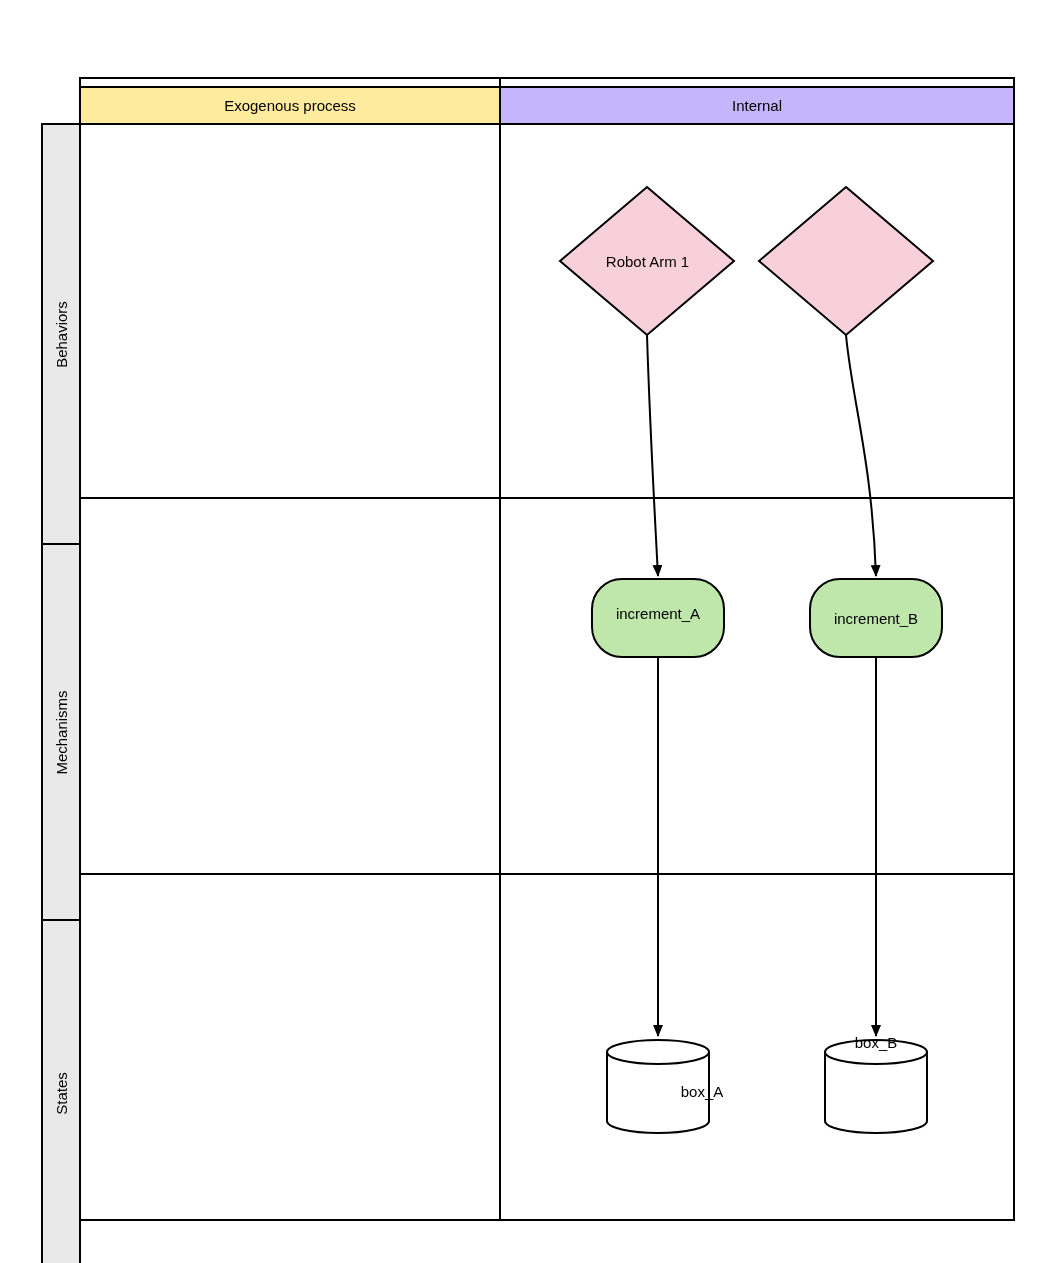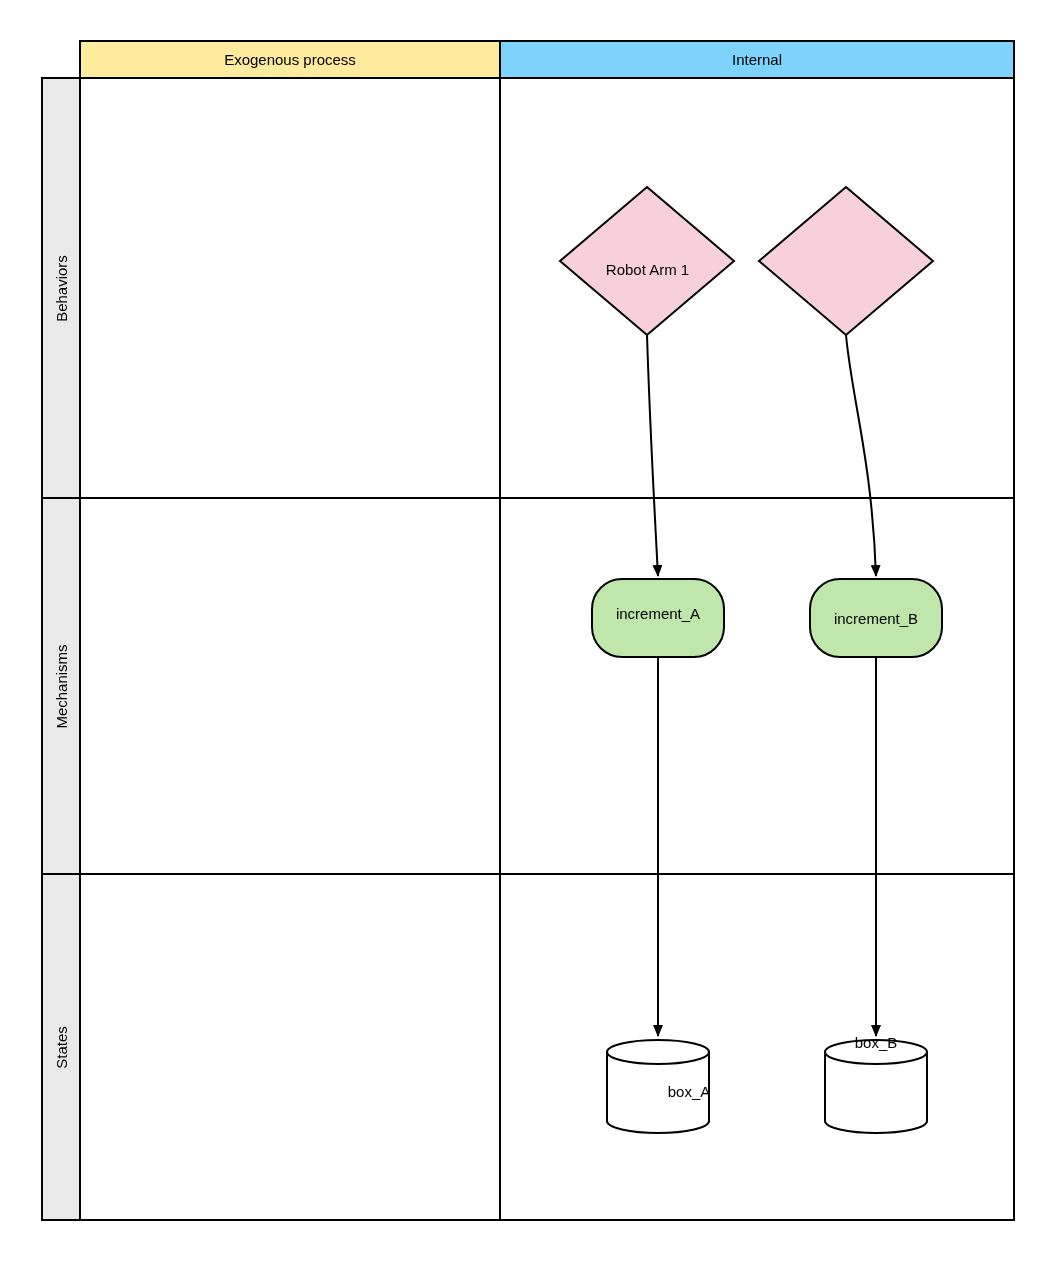--- a/index.html
+++ b/index.html
@@ -13,20 +13,21 @@
     overflow: hidden;
   }
   .cell {
     position: absolute;
     box-sizing: border-box;
     border: 2px solid #000;
     display: flex;
     align-items: center;
     justify-content: center;
     font-size: 15px;
+    margin-top: 46px;
   }
   
   .hdr-exo { left: 79px;  top: 40px; width: 422px; height: 39px; }
   .hdr-int { left: 499px; top: 40px; width: 516px; height: 39px; }
   
   .lane { background: #e9e9e9; }
   .lane span { transform: rotate(-90deg); white-space: nowrap; display: block; }
   .lane-behaviors  { left: 41px; top: 77px;  width: 40px; height: 422px; }
   .lane-mechanisms { left: 41px; top: 497px; width: 40px; height: 378px; }
   .lane-states     { left: 41px; top: 873px; width: 40px; height: 348px; }
@@ -42,36 +43,36 @@
   .gline-h2 { left: 81px;  top: 873px; width: 932px; height: 2px; }
   
   .shapes { position: absolute; left: 0; top: 0; width: 1057px; height: 1263px; }
   .edge { stroke: #000; stroke-width: 2; fill: none; }
   .shape-stroke { stroke: #000; stroke-width: 2; }
   
   .lbl {
     position: absolute; display: flex; align-items: center; justify-content: center;
     font-size: 15px; text-align: center; pointer-events: none;
   }
-  .lbl-robot1 { left: 560px; top: 195px; width: 175px; height: 148px; }
+  .lbl-robot1 { left: 560px; top: 187px; width: 175px; height: 148px; }
   .lbl-robot2 { left: 759px; top: 187px; width: 175px; height: 148px; }
   .lbl-incA   { left: 592px; top: 579px; width: 132px; height: 69px; }
   .lbl-incB   { left: 810px; top: 579px; width: 132px; height: 78px; border-radius: 31px; }
-  .lbl-boxA   { left: 638px; top: 1058px; width: 102px; height: 66px; }
+  .lbl-boxA   { left: 607px; top: 1058px; width: 102px; height: 66px; padding-left: 44px; }
   .lbl-boxB   { left: 825px; top: 1009px; width: 102px; height: 66px; text-align: center; }
 </style>
 </head>
 <body>
 
 <div class="canvas">
 
   <div class="cell hdr-exo" style="background-color: rgb(255, 235, 158);">
     <span>Exogenous process</span>
   </div>
-  <div class="cell hdr-int" style="background-color: #7dd3fc;">
+  <div class="cell hdr-int" style="background-color: #c4b5fd;">
     <span>Internal</span>
   </div>
 
   <div class="cell lane lane-behaviors">
     <span>Behaviors</span>
   </div>
   <div class="cell lane lane-mechanisms">
     <span>Mechanisms</span>
   </div>
   <div class="cell lane lane-states">

